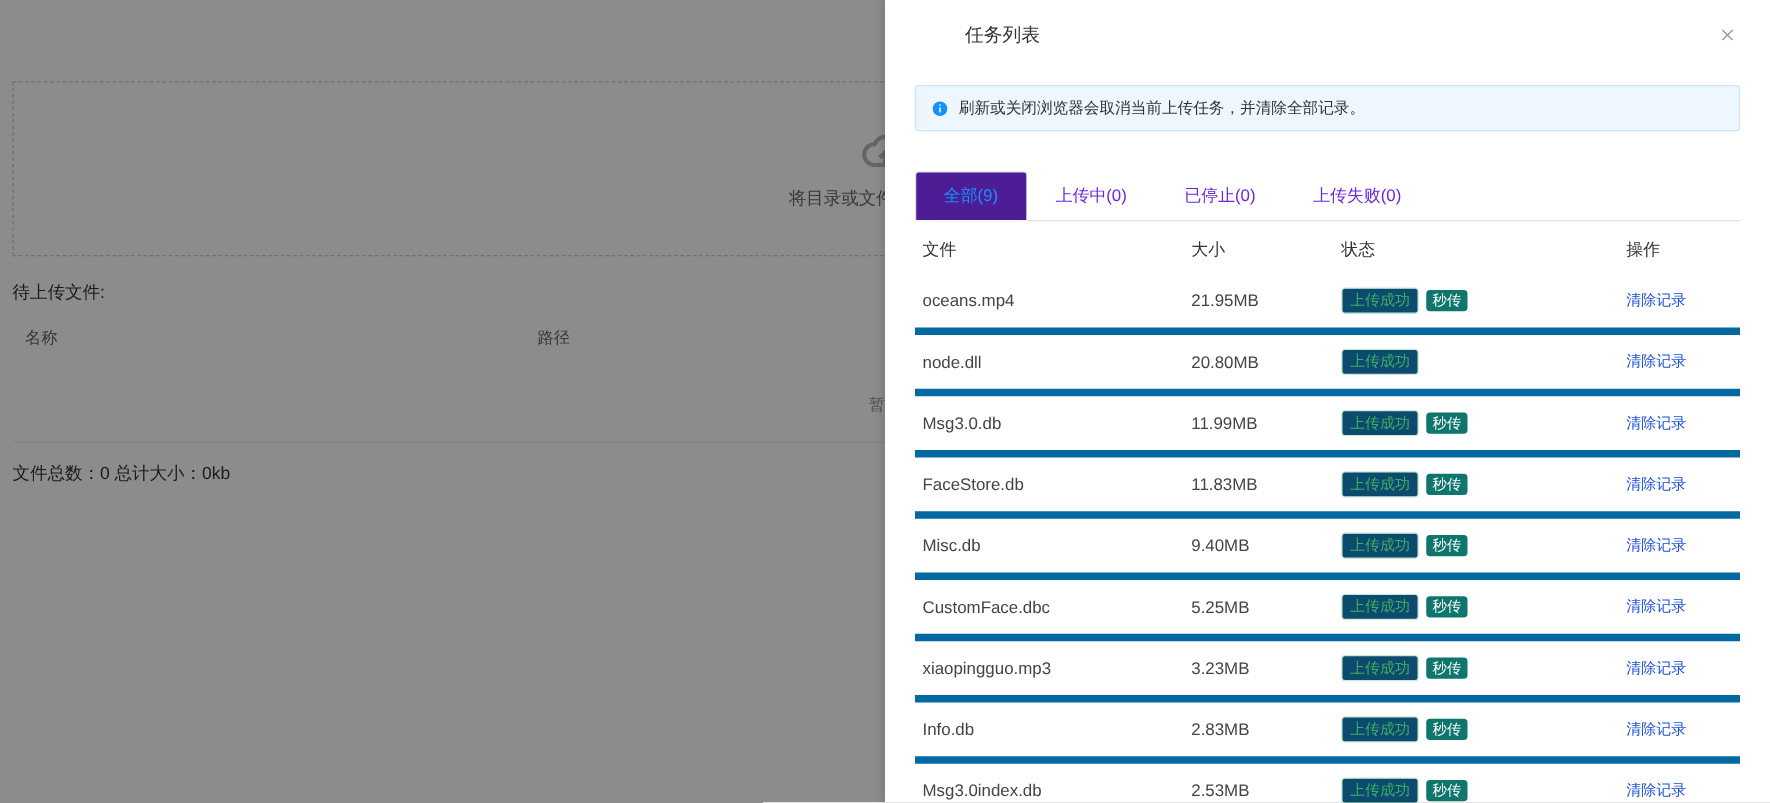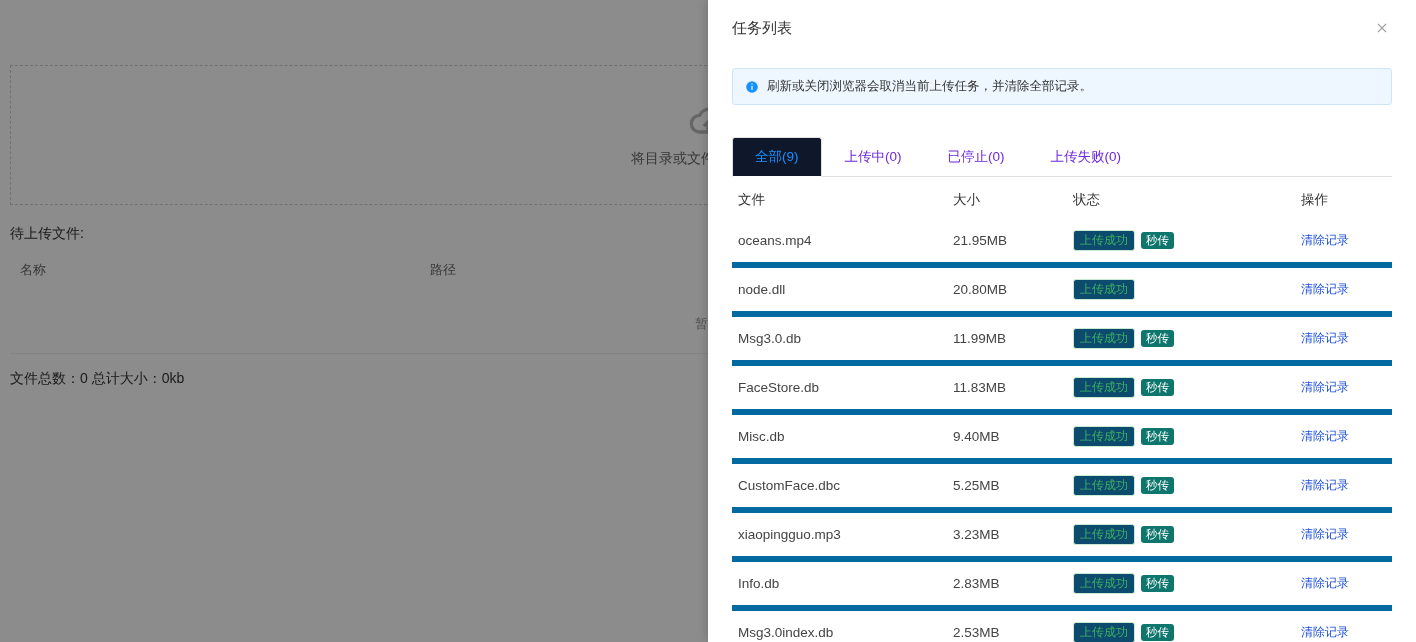--- a/index.html
+++ b/index.html
@@ -81,20 +81,21 @@
     z-index: 10;
     box-shadow: -2px 0 8px rgba(0,0,0,0.15);
     display: flex;
     flex-direction: column;
   }
   .drawer-header {
     display: flex;
     align-items: center;
     justify-content: space-between;
     padding: 18px 24px;
+    margin-left: 40px;
   }
   .drawer-title {
     font-size: 15px;
     color: #333;
   }
   .close-btn {
     width: 20px; height: 20px;
     color: #999;
     cursor: pointer;
     display: flex; align-items: center; justify-content: center;
@@ -135,21 +136,21 @@
     color: #6d28d9;
     cursor: pointer;
     border: 1px solid transparent;
     border-bottom: none;
     margin-bottom: -1px;
   }
   .tab.active {
     color: #1890ff;
     border-color: #e0e0e0;
     border-bottom: 1px solid #fff;
-    background: #0f172a;
+    background: #4c1d95;
     border-radius: 3px 3px 0 0;
   }
 
   .task-head, .task-row {
     display: flex;
     align-items: center;
     font-size: 13.5px;
   }
   .task-head {
     padding: 14px 6px 10px 6px;

